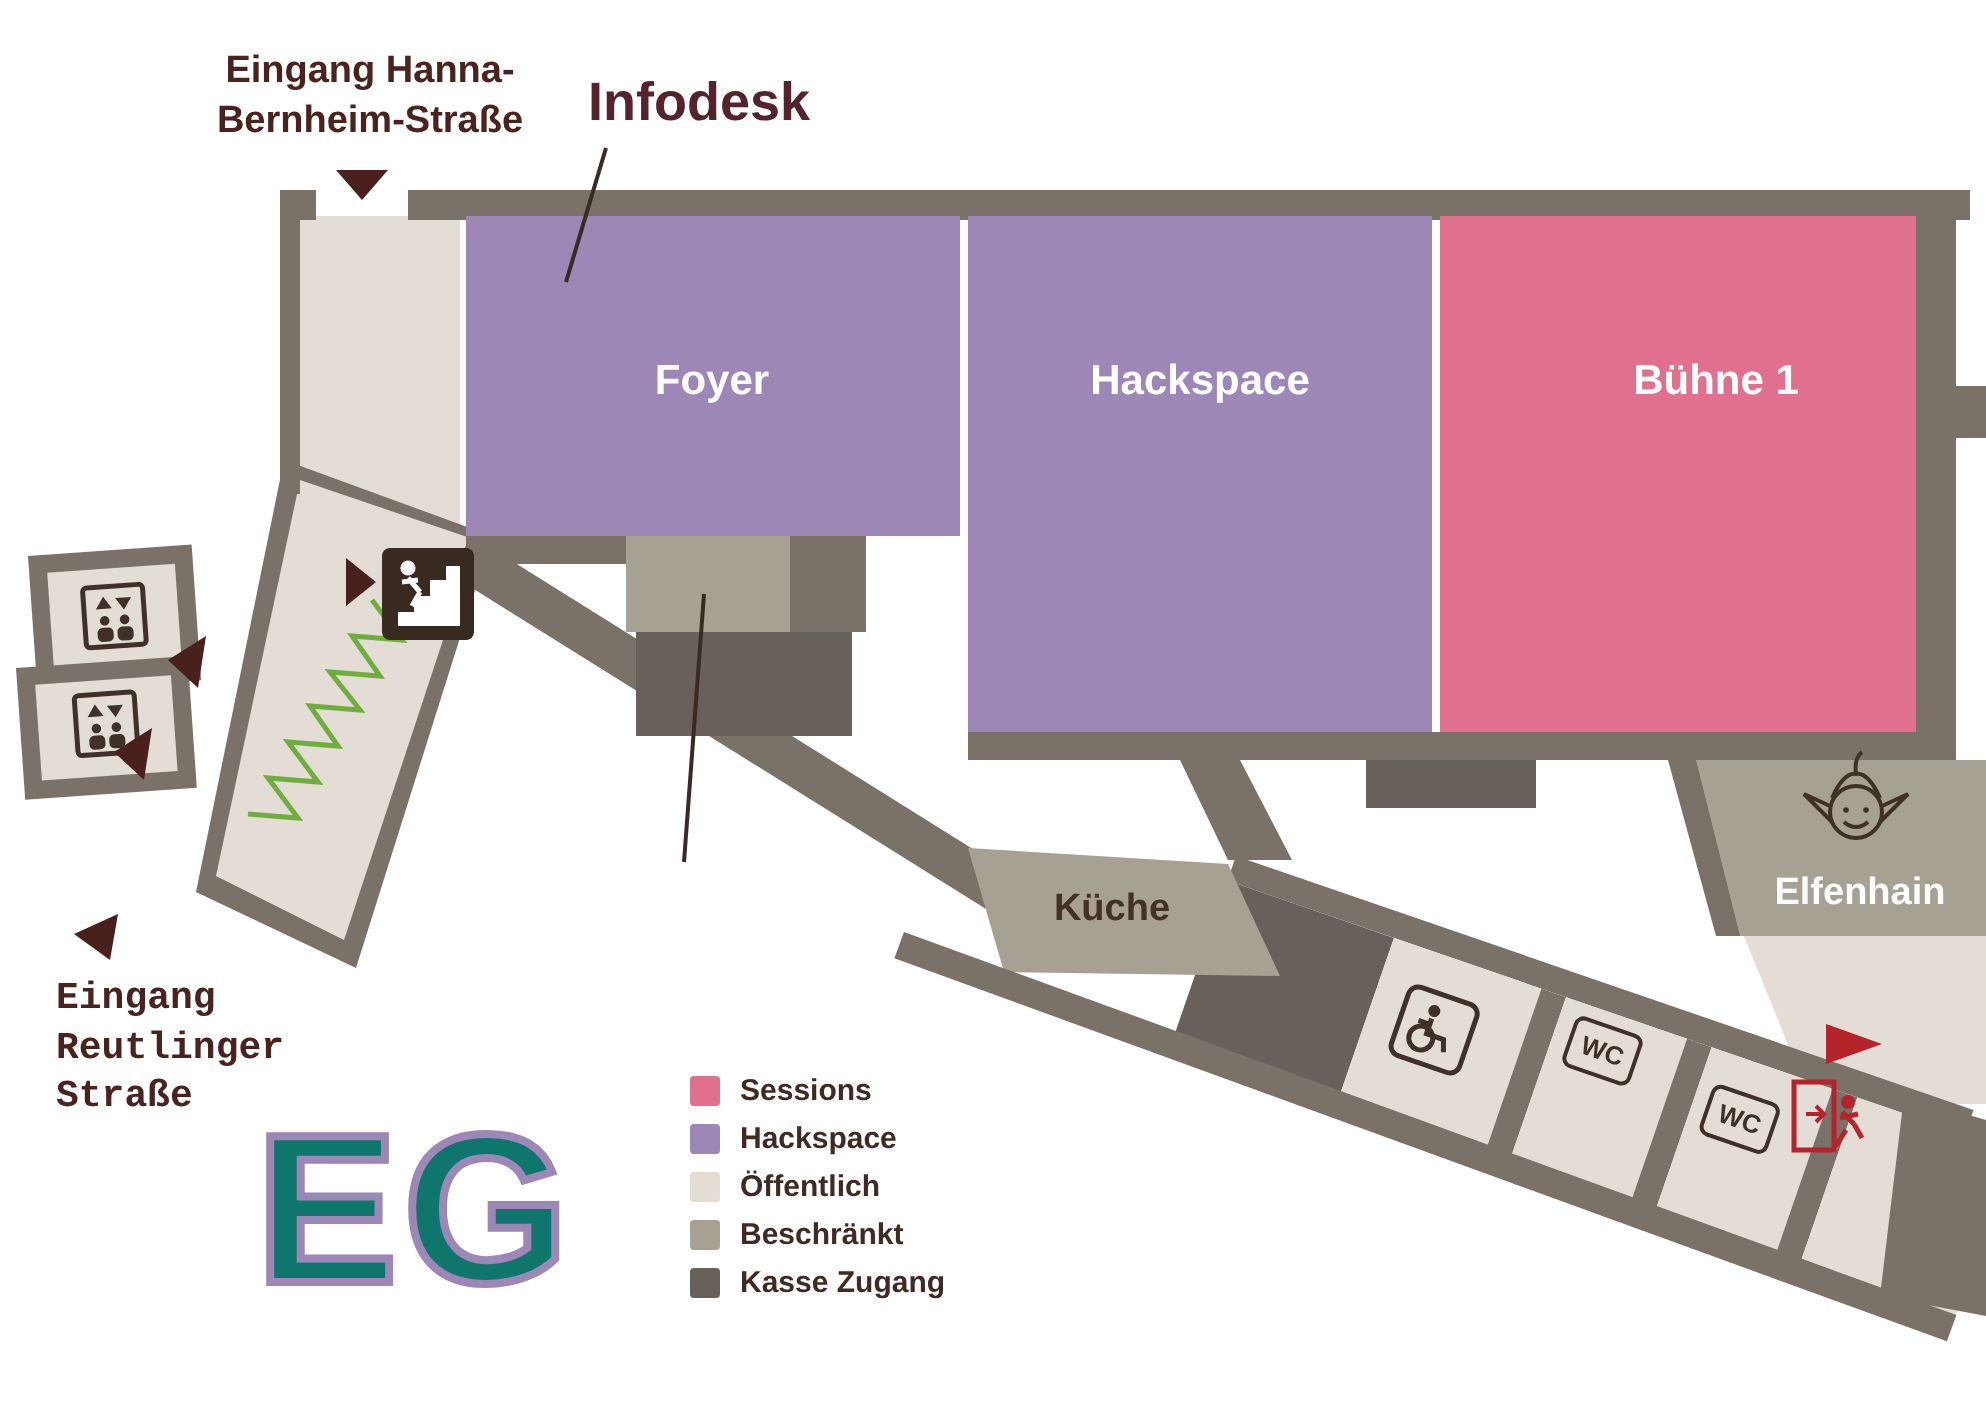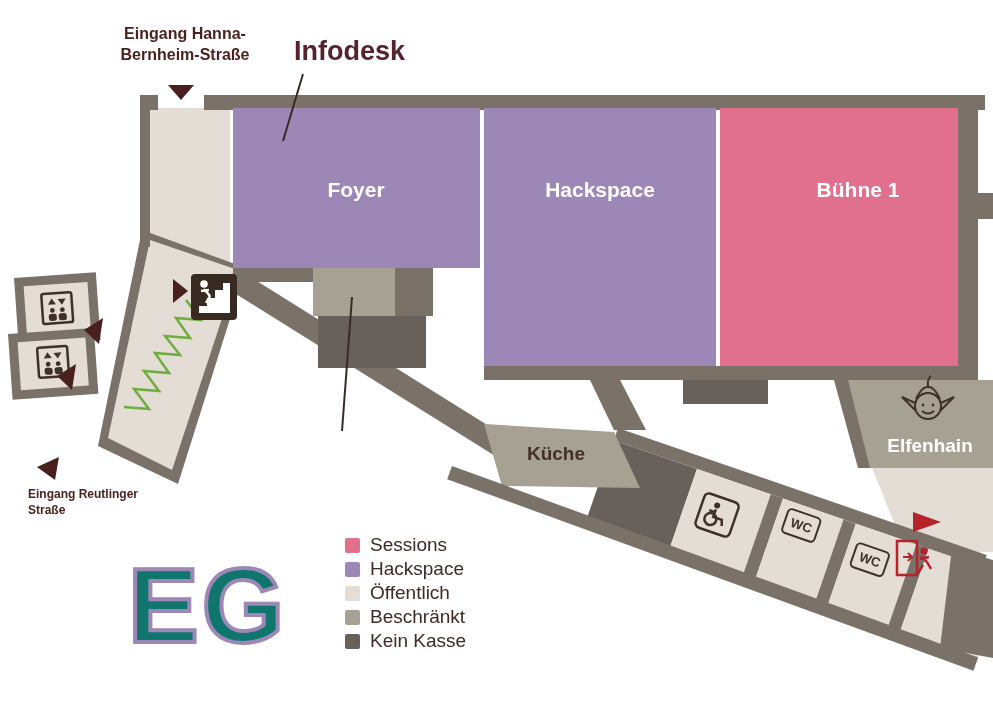--- a/index.html
+++ b/index.html
@@ -6,31 +6,31 @@
   .stage{position:relative;width:993px;height:702px;background:#ffffff;
          font-family:"Liberation Sans",sans-serif;overflow:hidden;}
   .stage svg{position:absolute;left:0;top:0;}
   .stage svg text{font-family:"Liberation Sans",sans-serif;font-weight:bold;}
   .room-label{fill:#ffffff;font-size:21px;text-anchor:middle;}
   .room-label-dark{fill:#443126;font-size:19px;text-anchor:middle;}
   .room-label-small{fill:#ffffff;font-size:19px;text-anchor:middle;}
   .wc-label{fill:#3f3128;font-size:13px;text-anchor:middle;}
   .lbl{position:absolute;font-weight:bold;color:#4a231e;}
   .multiline{white-space:pre-line;line-height:1.3;}
-  .entrance-top{left:100px;top:24px;width:170px;text-align:center;font-size:16px;}
-  .entrance-bottom{left:28px;top:487px;width:200px;font-size:12px;}
+  .entrance-top{left:100px;top:24px;width:170px;text-align:center;font-size:19px;}
+  .entrance-bottom{left:28px;top:487px;width:200px;font-size:19px;font-family:Liberation Mono, monospace;}
   .callout{color:#54232c;font-size:27px;}
   .infodesk{left:294px;top:36px;}
   .barkasse{left:272px;top:436px;}
   .floor-big{position:absolute;left:84px;top:552px;font-size:106px;font-weight:bold;
              color:#0f766e;-webkit-text-stroke:4px #9c87b7;letter-spacing:3px;line-height:1;margin-left:44px;}
   .legend{position:absolute;left:345px;top:537px;}
   .legend-row{display:flex;align-items:center;margin-bottom:8px;height:16px;}
   .swatch{width:15px;height:15px;border-radius:2px;margin-right:10px;flex:0 0 15px;}
-  .legend-label{font-size:19px;font-weight:normal;color:#3f2b22;}
+  .legend-label{font-size:15px;font-weight:bold;color:#3f2b22;}
 </style>
 </head>
 <body>
 
 <div class="stage">
 
 <svg width="993" height="702" viewBox="0 0 993 702">
 
   <rect x="150" y="108" width="80" height="160" fill="#e3ddd5"></rect>
   <polygon points="142,230 246,268 178,484 98,446" fill="#7a7169"></polygon>
@@ -186,17 +186,17 @@
   <div class="legend-row">
     <div class="swatch" style="background-color: rgb(227, 221, 213);"></div>
     <div class="legend-label">Öffentlich</div>
   </div>
   <div class="legend-row">
     <div class="swatch" style="background-color: rgb(167, 161, 147);"></div>
     <div class="legend-label">Beschränkt</div>
   </div>
   <div class="legend-row">
     <div class="swatch" style="background-color: rgb(104, 96, 90);"></div>
-    <div class="legend-label">Kein Kasse</div>
+    <div class="legend-label">Kasse Zugang</div>
   </div>
 </div>
 
 </div>
 
 </body></html>

